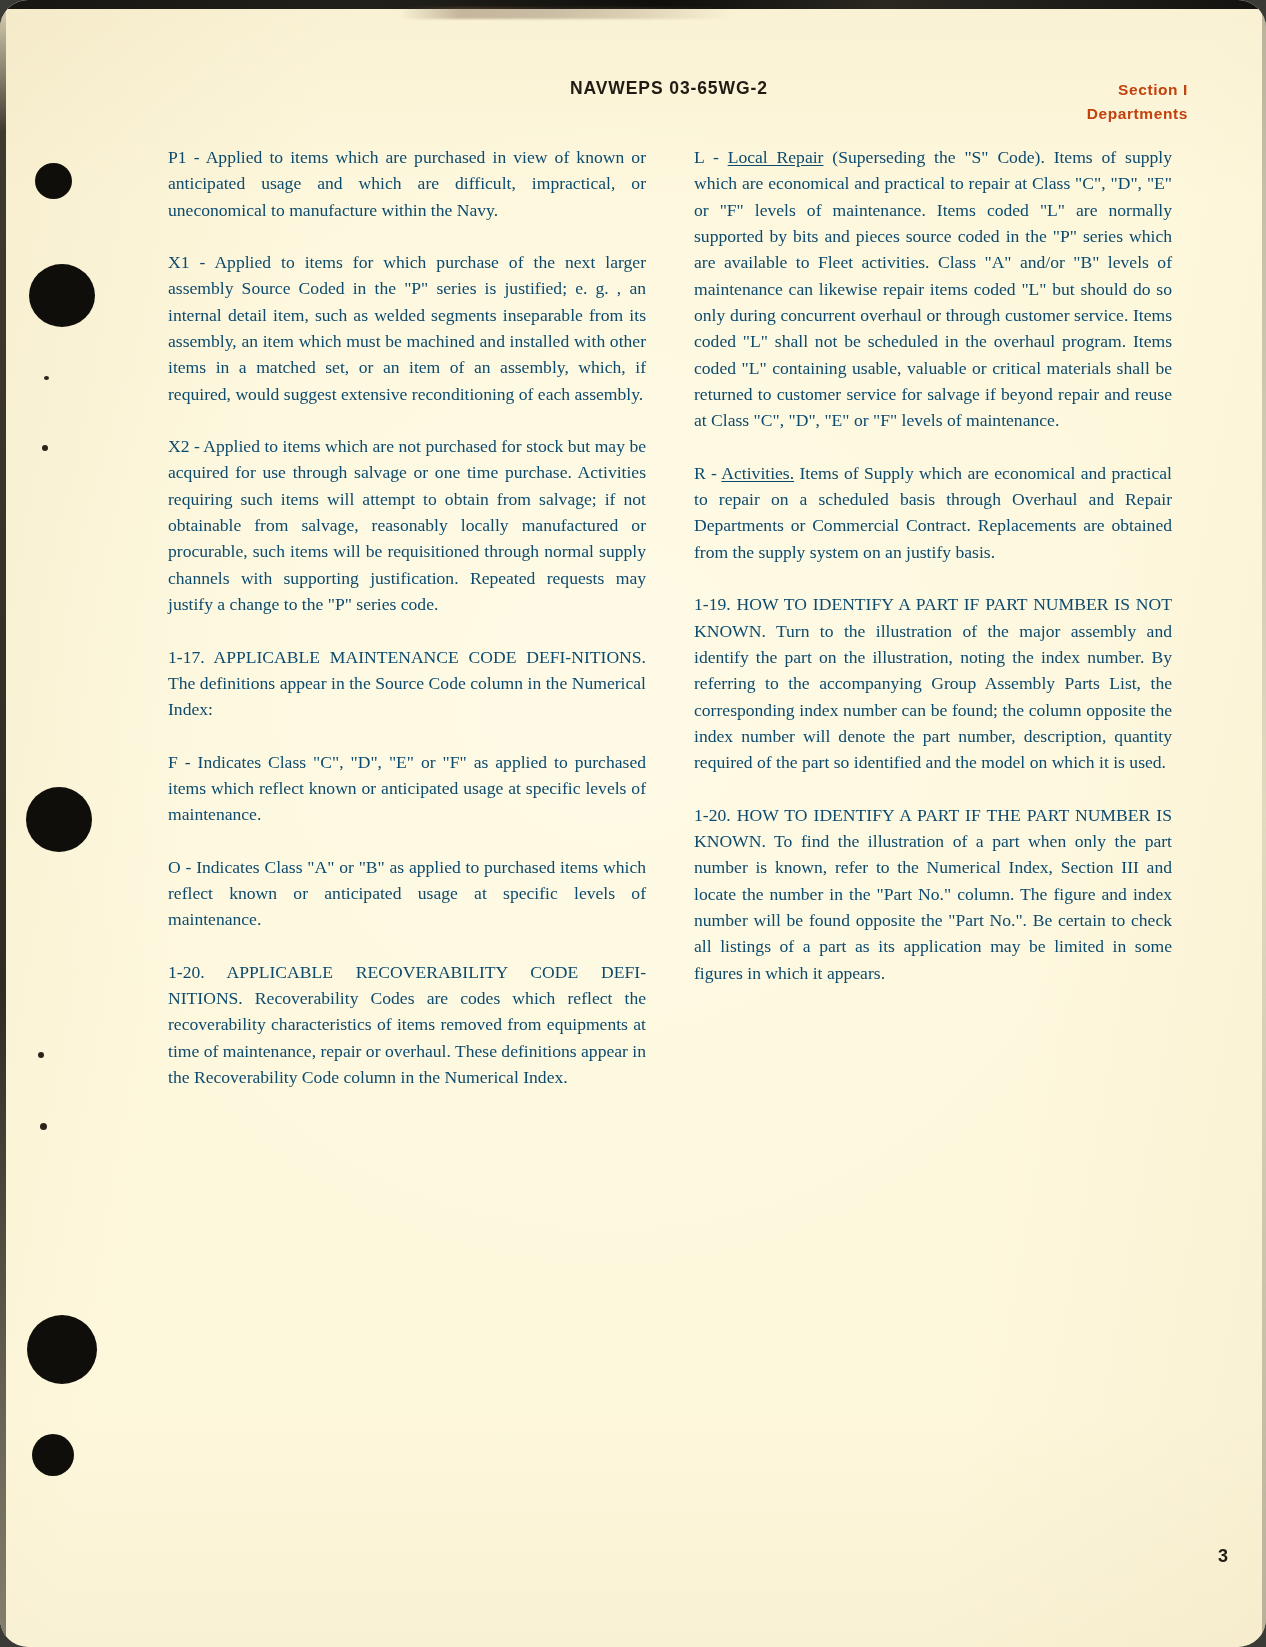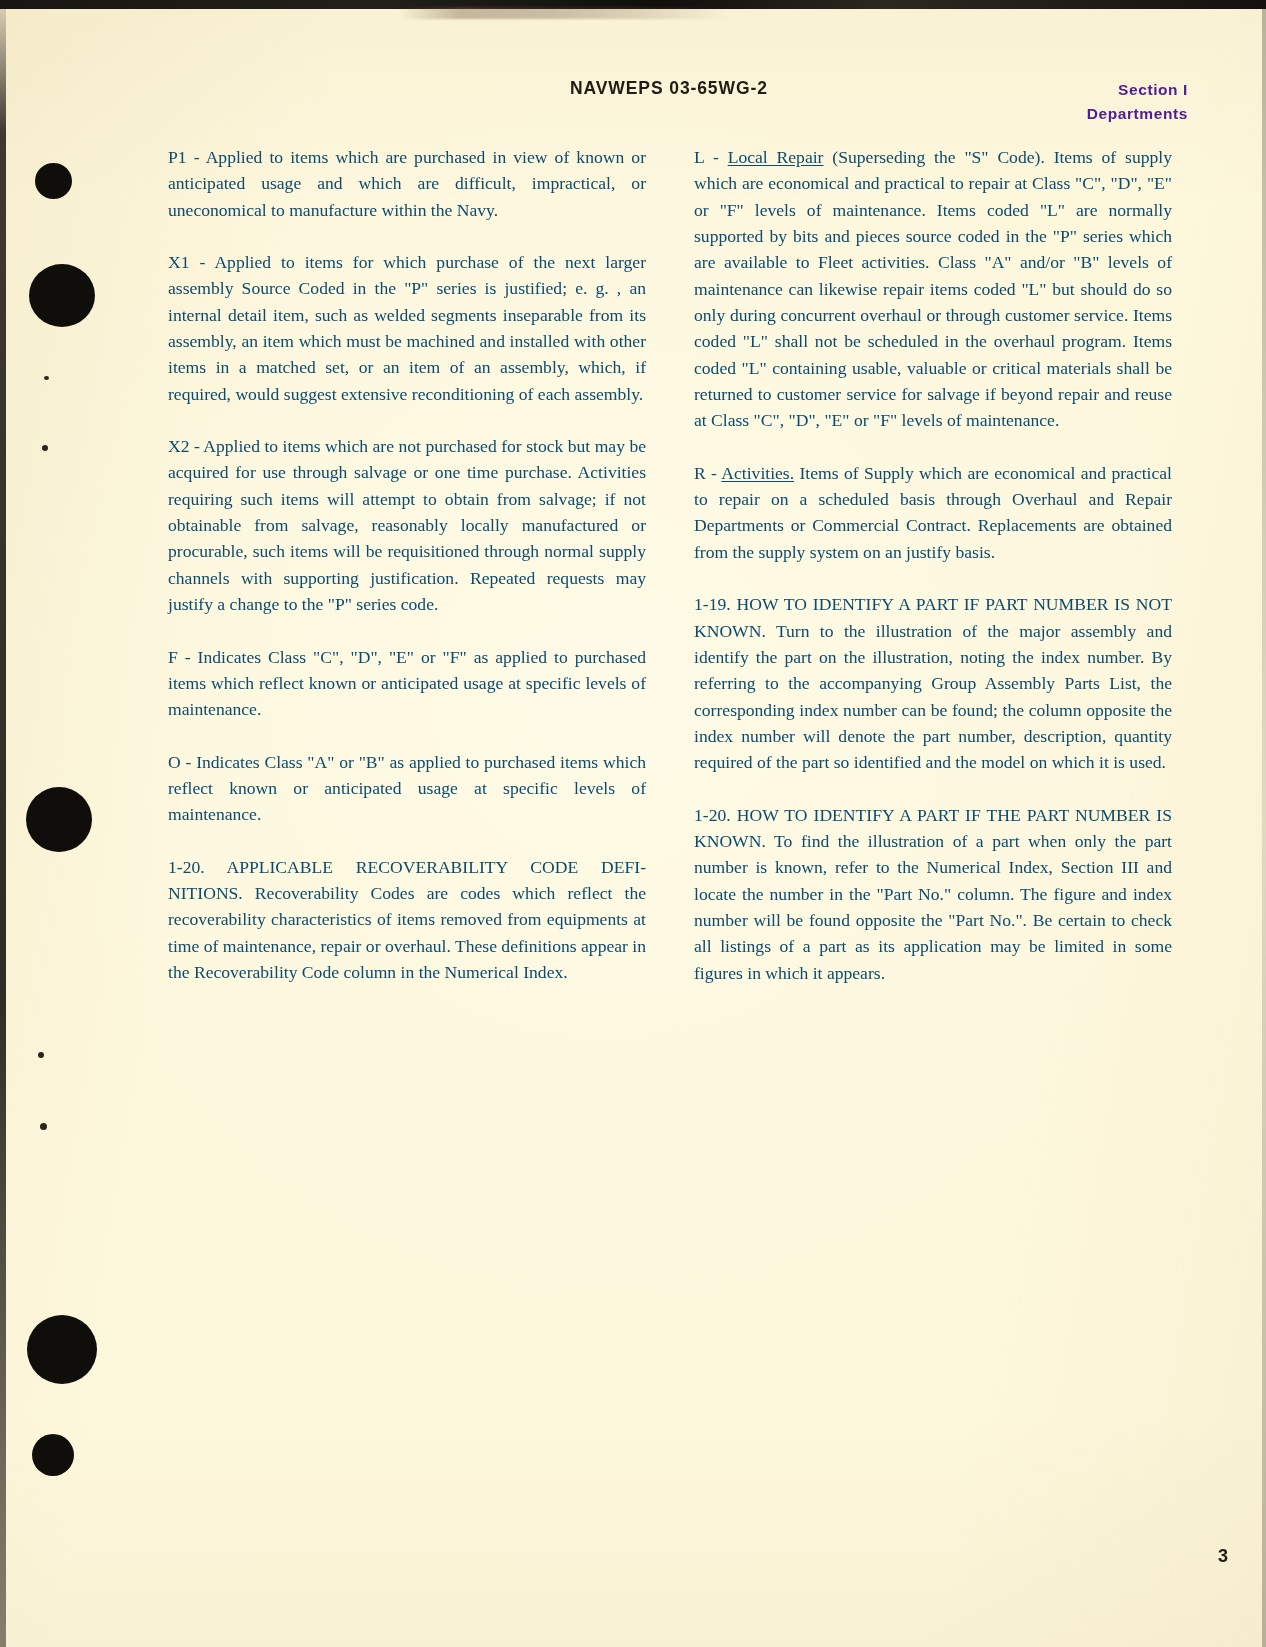--- a/index.html
+++ b/index.html
@@ -9,20 +9,21 @@
     background: #3a3a36;
   }
   .page {
     position: relative;
     width: 1266px;
     height: 1647px;
     background: #fdf7dc;
     overflow: hidden;
     font-family: "Liberation Serif", "DejaVu Serif", serif;
     color: #241f16;
+    border-radius: 28px;
   }
   
   .page::before {
     content: "";
     position: absolute;
     inset: 0;
     pointer-events: none;
     background:
       radial-gradient(ellipse 70% 55% at 48% 42%, rgba(255,253,238,0.55) 0%, rgba(253,247,220,0) 70%),
       linear-gradient(100deg, rgba(234,219,178,0.30) 0%, rgba(253,247,220,0.0) 22%, rgba(253,247,220,0.0) 78%, rgba(237,223,186,0.26) 100%),
@@ -77,21 +78,21 @@
     color: #201c14;
   }
   .hdr-section {
     position: absolute;
     right: 78px; top: 0;
     text-align: right;
     font-family: "Liberation Sans", "DejaVu Sans", sans-serif;
     font-weight: bold;
     font-size: 15.5px;
     letter-spacing: 0.6px;
-    color: #4c1d95;
+    color: #c2410c;
     line-height: 24px;
   }
   .hdr-section div { white-space: nowrap; }
 
   
   .col {
     position: absolute;
     top: 144px;
     width: 478px;
     z-index: 4;
@@ -159,20 +160,21 @@
     <div class="hdr-section">
       <div>Section I</div>
       <div>Departments</div>
     </div>
   </div>
 
   <div class="col col-left">
     <p class="para">P1 - Applied to items which are purchased in view of known or anticipated usage and which are difficult, impractical, or uneconomical to manufacture within the Navy.</p>
     <p class="para">X1 - Applied to items for which purchase of the next larger assembly Source Coded in the "P" series is justified; e. g. , an internal detail item, such as welded segments inseparable from its assembly, an item which must be machined and installed with other items in a matched set, or an item of an assembly, which, if required, would suggest extensive reconditioning of each assembly.</p>
     <p class="para">X2 - Applied to items which are not purchased for stock but may be acquired for use through salvage or one time purchase. Activities requiring such items will attempt to obtain from salvage; if not obtainable from salvage, reasonably locally manufactured or procurable, such items will be requisitioned through normal supply channels with supporting justification. Repeated requests may justify a change to the "P" series code.</p>
+    <p class="para heading-para">1-17. APPLICABLE MAINTENANCE CODE DEFI-NITIONS. The definitions appear in the Source Code column in the Numerical Index:</p>
     <p class="para">F - Indicates Class "C", "D", "E" or "F" as applied to purchased items which reflect known or anticipated usage at specific levels of maintenance.</p>
     <p class="para">O - Indicates Class "A" or "B" as applied to purchased items which reflect known or anticipated usage at specific levels of maintenance.</p>
     <p class="para heading-para">1-20. APPLICABLE RECOVERABILITY CODE DEFI-NITIONS. Recoverability Codes are codes which reflect the recoverability characteristics of items removed from equipments at time of maintenance, repair or overhaul. These definitions appear in the Recoverability Code column in the Numerical Index.</p>
   </div>
 
   <div class="col col-right">
     <p class="para">
       <span>L - </span><span class="u">Local Repair</span><span> (Superseding the "S" Code). Items of supply which are economical and practical to repair at Class "C", "D", "E" or "F" levels of maintenance. Items coded "L" are normally supported by bits and pieces source coded in the "P" series which are available to Fleet activities. Class "A" and/or "B" levels of maintenance can likewise repair items coded "L" but should do so only during concurrent overhaul or through customer service. Items coded "L" shall not be scheduled in the overhaul program. Items coded "L" containing usable, valuable or critical materials shall be returned to customer service for salvage if beyond repair and reuse at Class "C", "D", "E" or "F" levels of maintenance.</span>
     </p>
     <p class="para">

